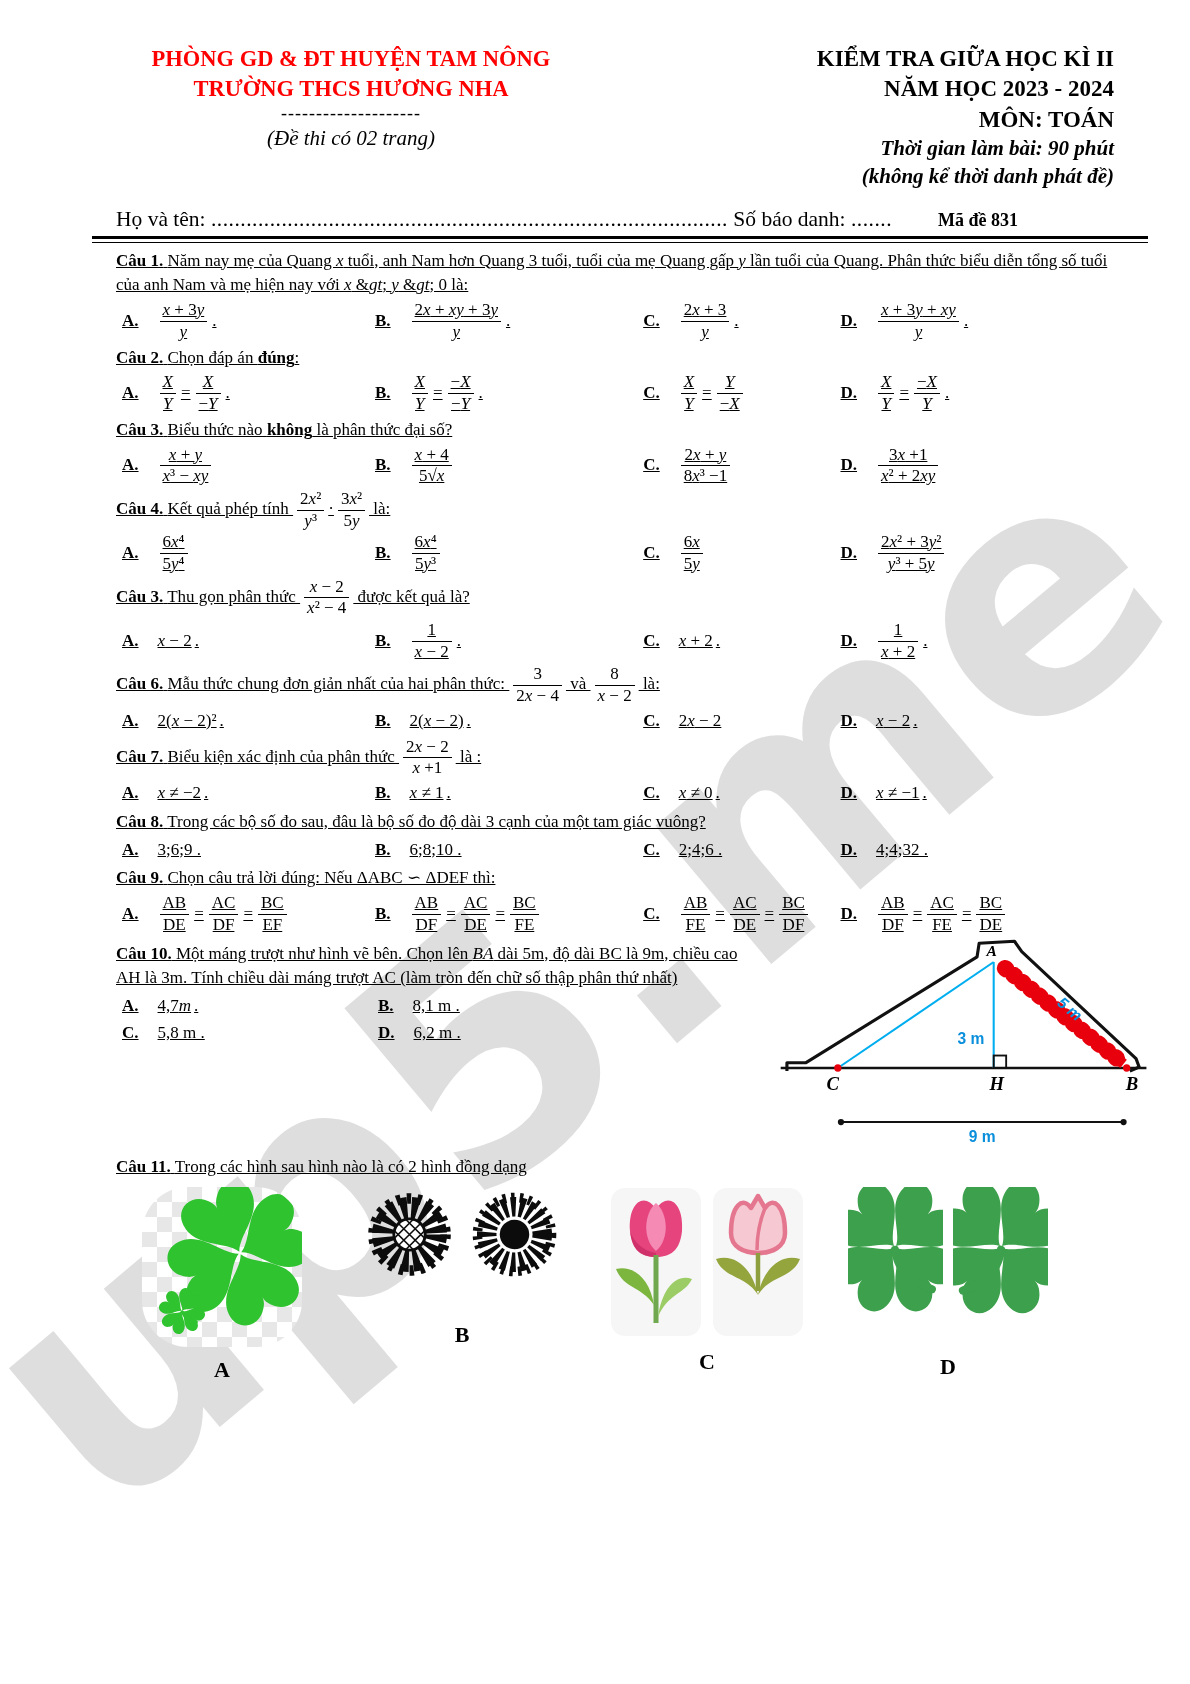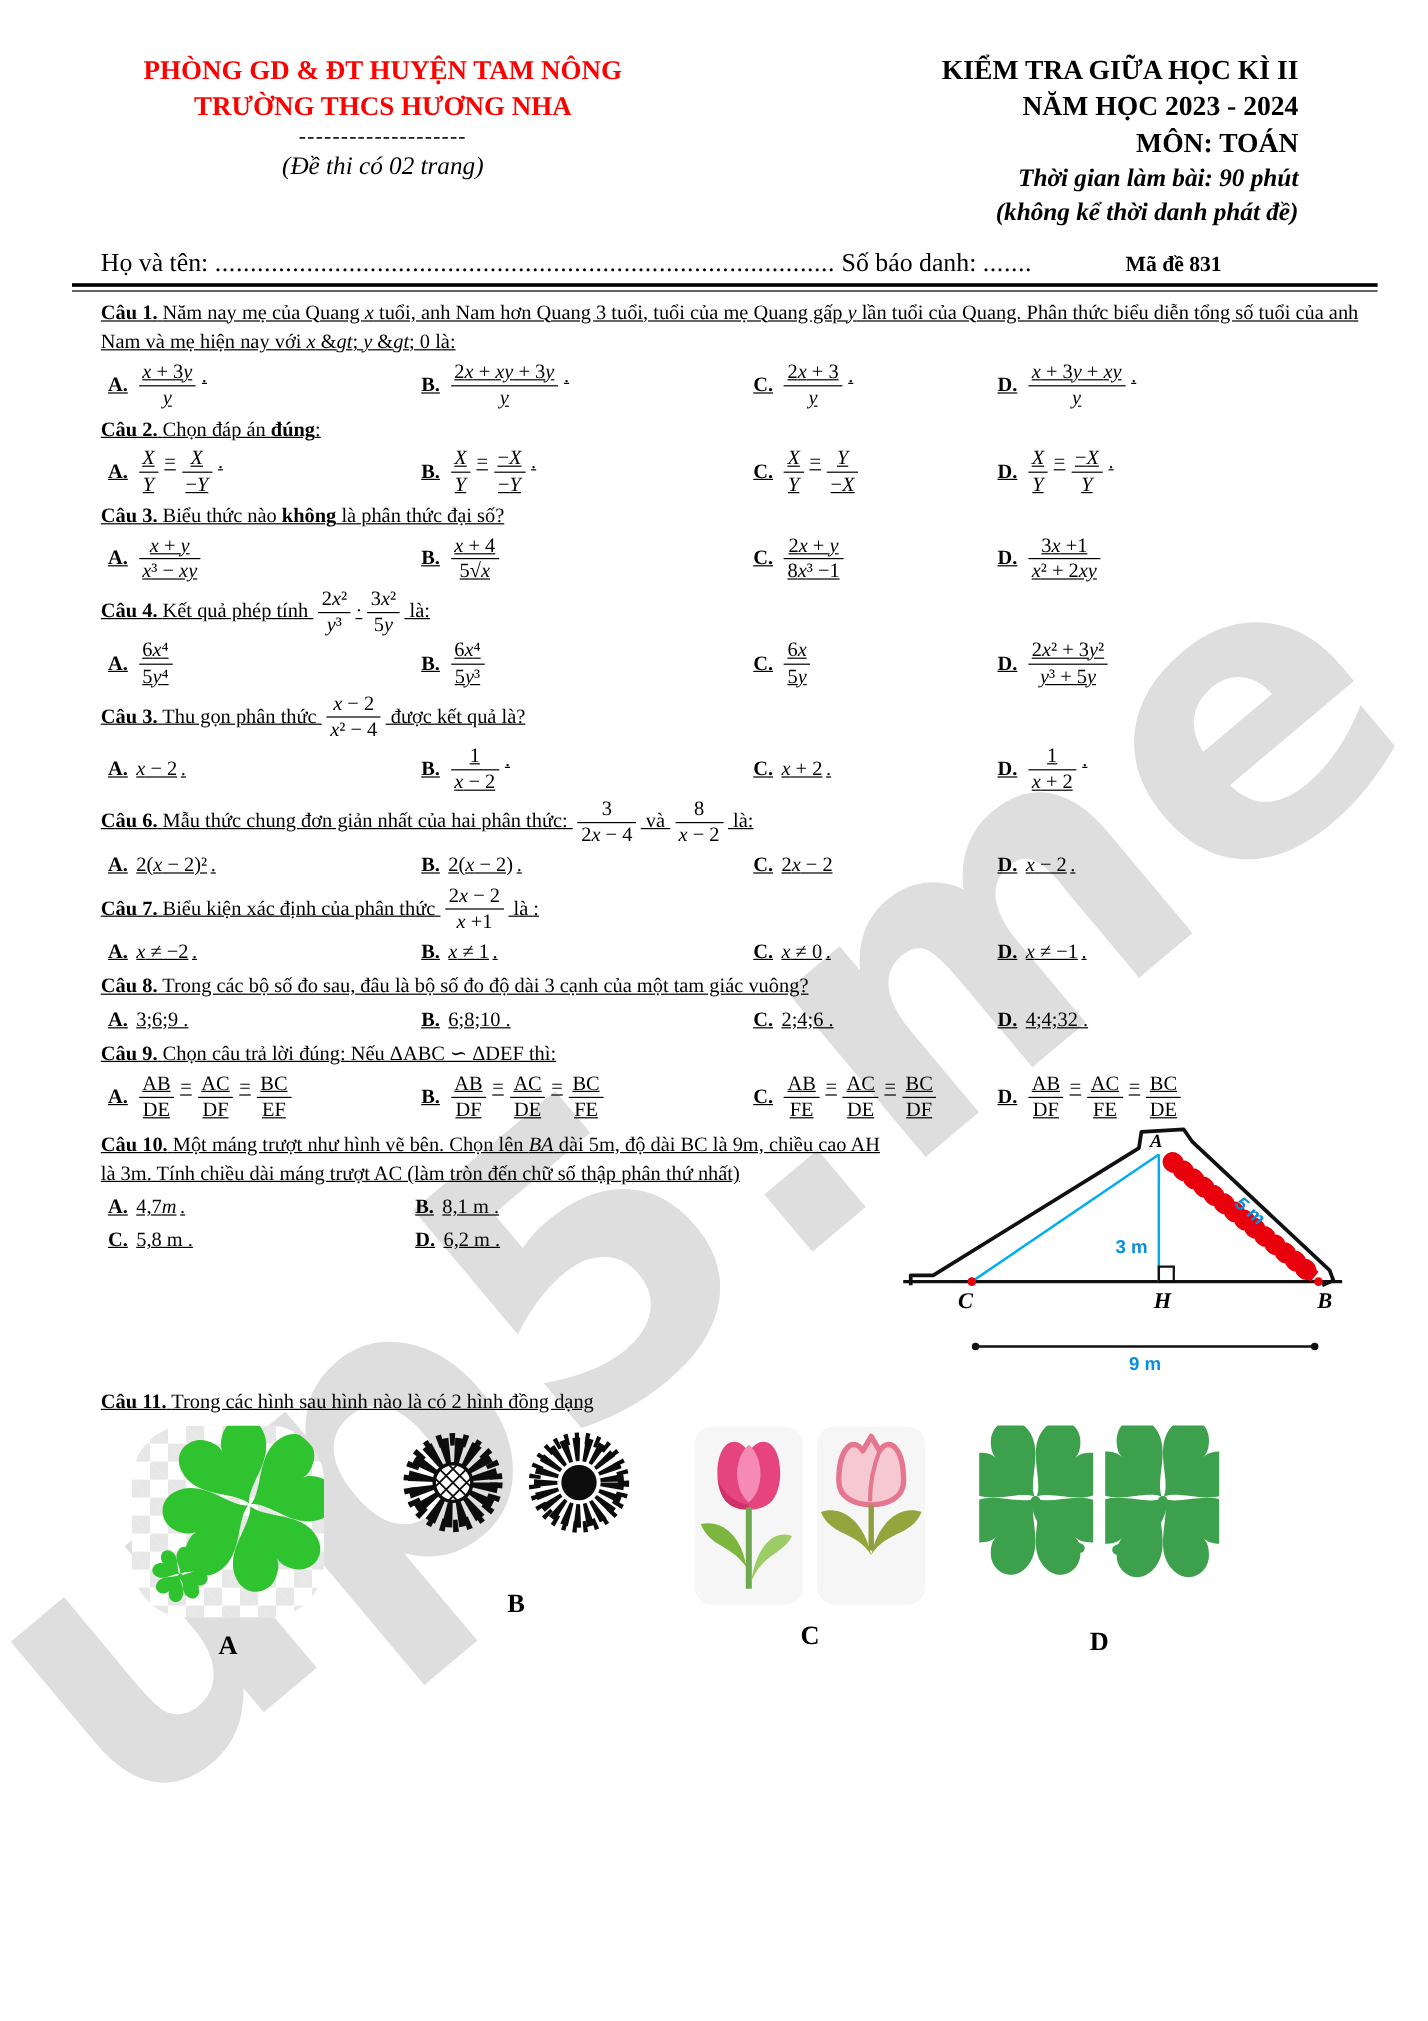--- a/index.html
+++ b/index.html
@@ -1,21 +1,21 @@
 <!DOCTYPE html>
 <html><head>
 <meta charset="utf-8">
 <style>
   html,body{margin:0;padding:0;background:#fff;}
   .page{width:1190px;height:1684px;position:relative;background:#fff;overflow:hidden;
         font-family:"Liberation Serif","DejaVu Serif",serif;color:#000;}
   .watermark{position:absolute;left:575px;top:980px;transform:translate(-50%,-50%) rotate(-40deg);
         font-family:"DejaVu Sans",sans-serif;font-weight:bold;font-size:330px;
         color:rgba(125,125,125,0.25);z-index:0;white-space:nowrap;letter-spacing:4px;}
-  .content{position:absolute;inset:0;padding:44px 56px 16px 84px;z-index:1;}
+  .content{position:absolute;inset:0;padding:44px 56px 16px 116px;z-index:1;}
 
   .header{display:flex;line-height:1.32;}
   .h-left{width:470px;text-align:center;}
   .h-right{width:462px;margin-left:66px;text-align:right;}
   .red{color:#ff0000;}
   .hbold{font-weight:bold;font-size:22.5px;}
   .h-right .hbold{font-size:23px;}
   .dashes{font-size:18px;line-height:1.2;letter-spacing:1px;}
   .note{font-style:italic;font-size:21px;}
   .h-right .note{font-weight:bold;}
@@ -29,21 +29,21 @@
   .section .num{font-weight:bold;}
   .section .title{font-weight:bold;border-bottom:2.2px solid #000;padding-bottom:0px;}
   .section .pts{font-style:italic;margin-left:8px;}
 
   .q{font-size:17px;line-height:1.46;margin-top:3px;text-decoration:underline;}
   .qnum{font-weight:bold;}
   .opts{display:grid;grid-template-columns:25% 26.5% 19.5% 29%;padding-left:6px;margin:2px 0 3px;align-items:center;}
   .opts.cols2{grid-template-columns:40% 60%;width:640px;}
   .opt{display:flex;align-items:center;gap:7px;padding:1px 0;}
   .olabel{font-weight:bold;}
-  .obody{display:inline-flex;align-items:flex-start;gap:3px;flex-wrap:wrap;}
+  .obody{display:inline-flex;align-items:center;gap:3px;flex-wrap:wrap;margin-left:12px;}
   .frac{display:inline-flex;flex-direction:column;text-align:center;vertical-align:middle;line-height:1.1;margin:0 2px;}
   .frac .num{border-bottom:1.6px solid #000;padding:0 3px 1px;}
   .frac .den{padding:1px 3px 0;}
   .stem .frac{margin:0 4px;}
 
   .q10-row{display:flex;margin-top:2px;}
   .q10-left{width:650px;}
   .q10-fig{margin-left:10px;margin-top:-4px;}
 
   .img-row{display:flex;align-items:flex-start;margin-top:8px;}

